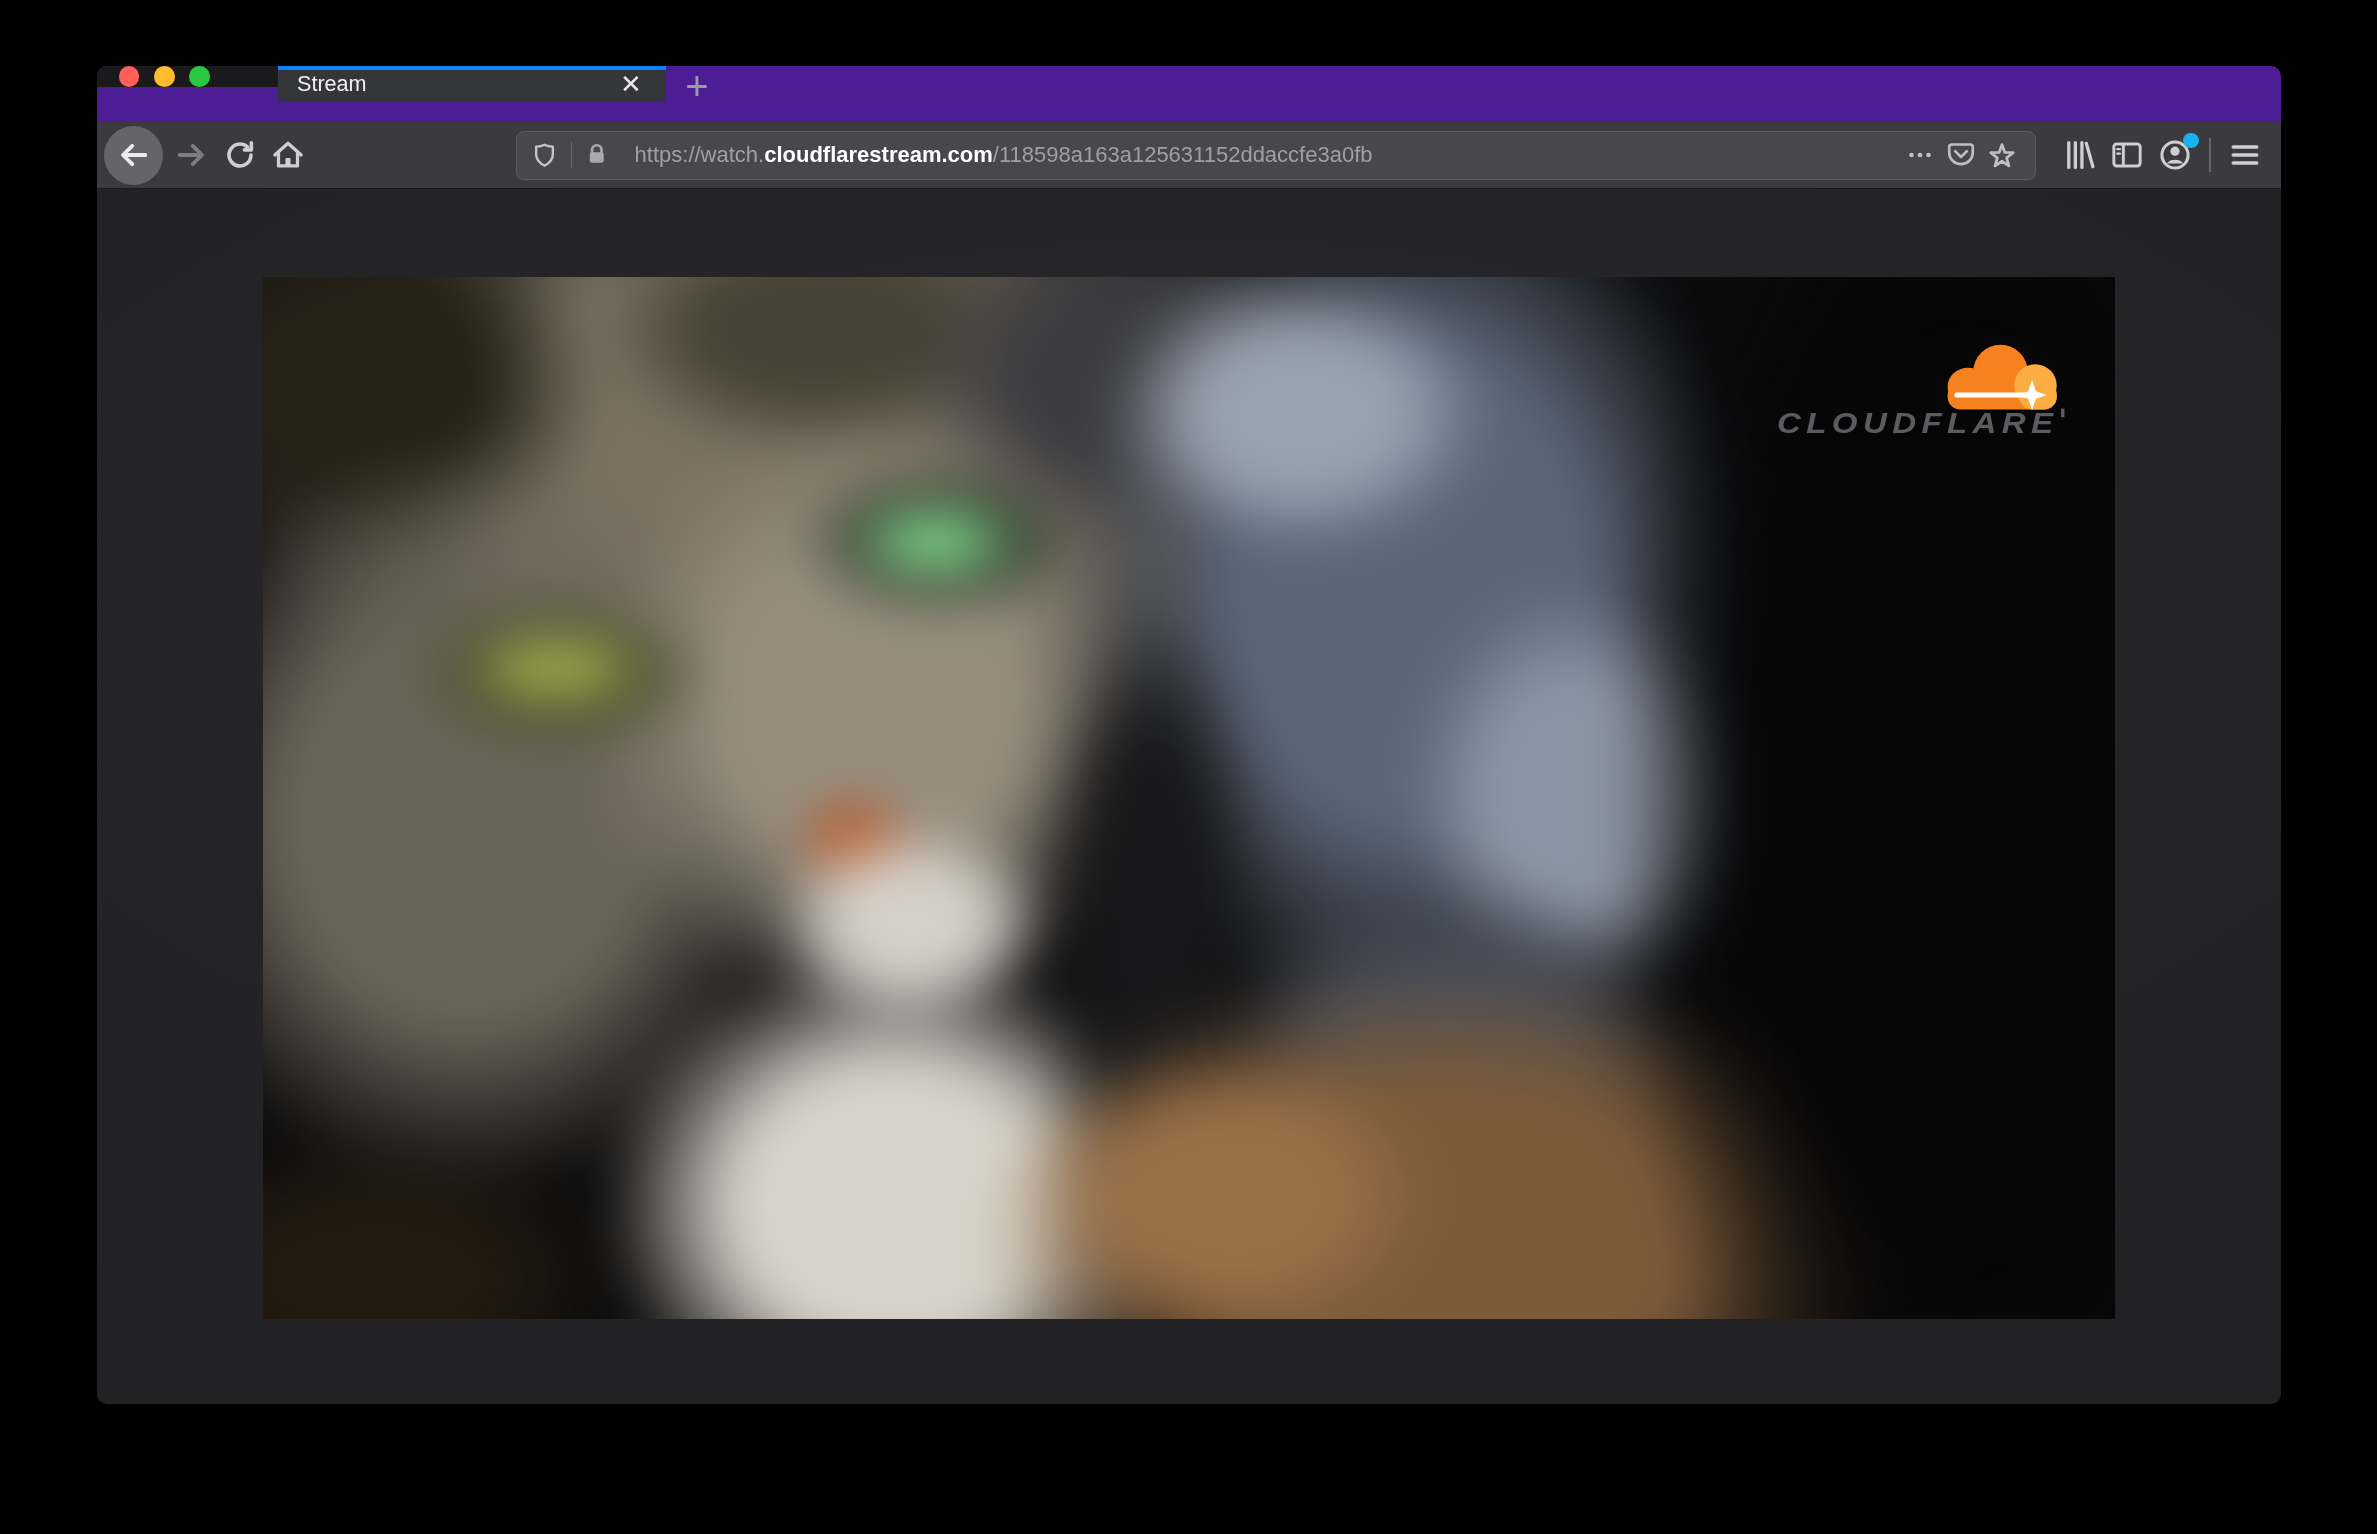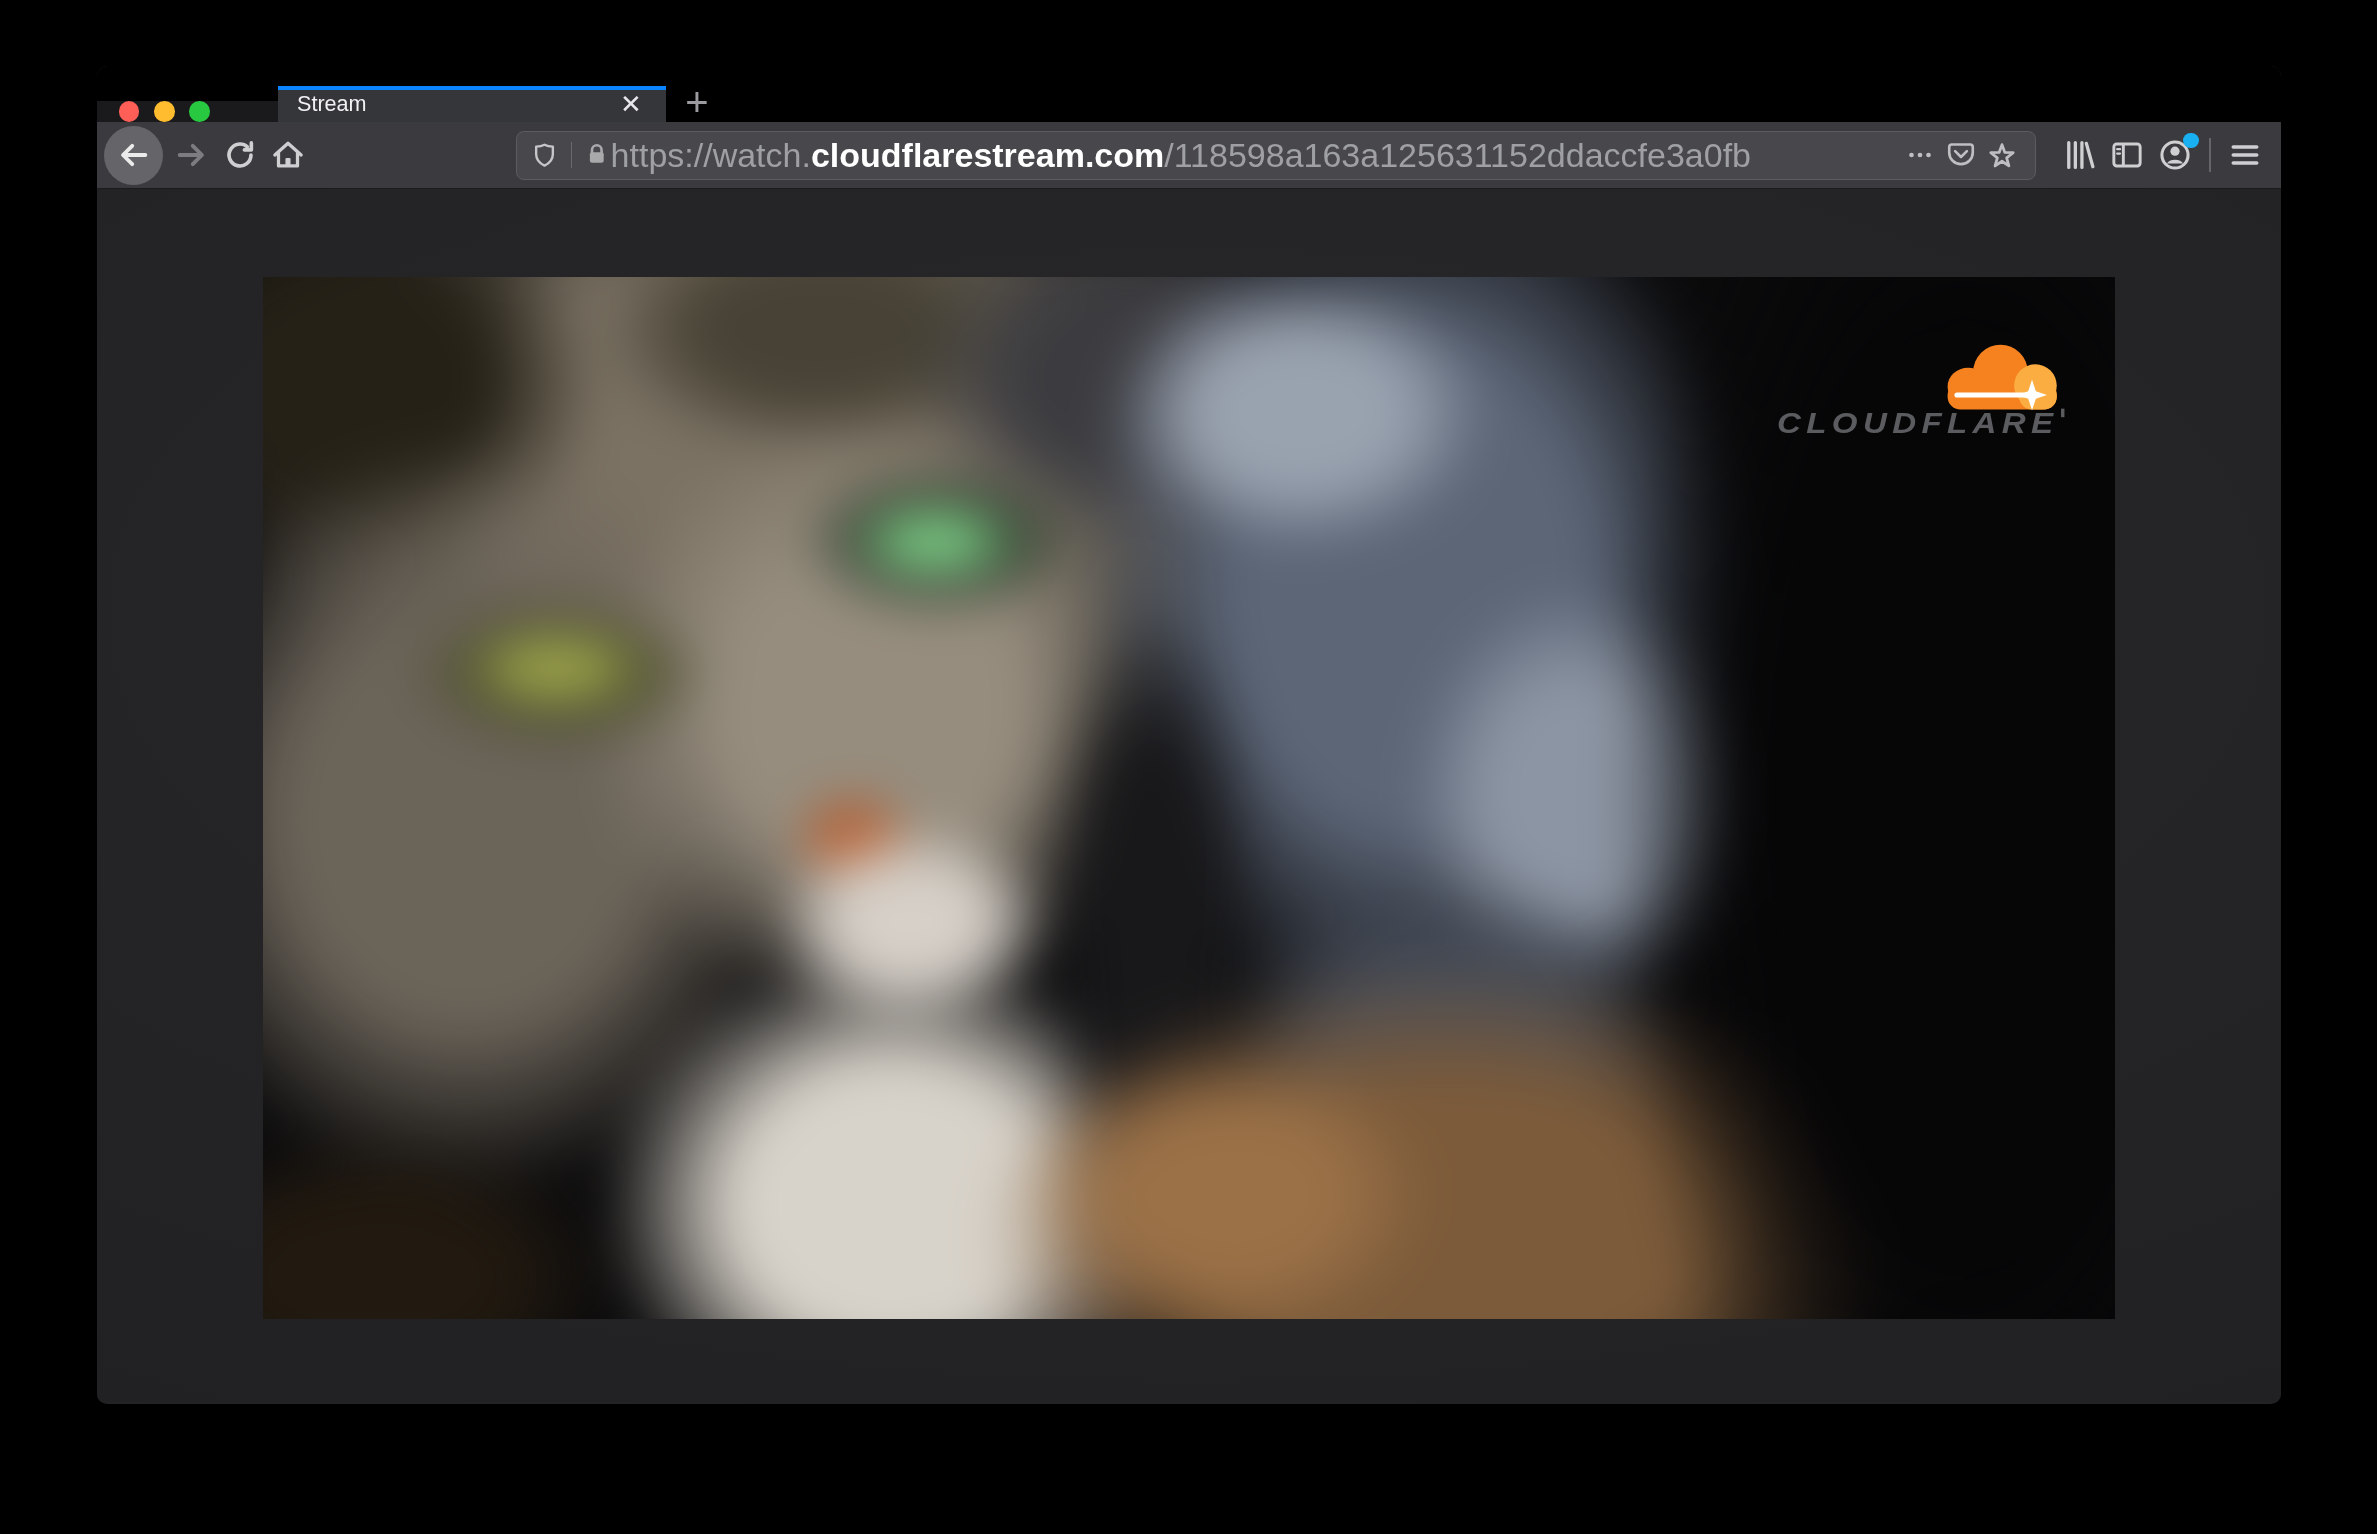--- a/index.html
+++ b/index.html
@@ -3,21 +3,21 @@
 <meta charset="utf-8">
 <style>
   html,body{margin:0;padding:0;background:#000;}
   body{width:2377px;height:1534px;position:relative;overflow:hidden;
        font-family:"Liberation Sans", sans-serif;
        --accent:#0a84ff; --notif:#19b0f2;}
   .window{position:absolute;left:97px;top:66px;width:2184px;height:1338px;
           border-radius:10.3px;overflow:hidden;background:#232326;
           box-shadow:0 31px 78px rgba(0,0,0,.85);}
   
-  .tabbar{height:56px;background:#000000;display:flex;align-items:flex-end;}
+  .tabbar{height:56px;background:#4c1d95;display:flex;align-items:flex-start;}
   .traffic{width:181px;background:#1a1a1c;display:flex;align-items:center;gap:14.7px;
            padding-left:21.6px;box-sizing:border-box;flex:none;}
   .dot{width:20.7px;height:20.7px;border-radius:50%;flex:none;}
   .tab{width:388px;flex:none;background:#35363a;position:relative;display:flex;
        align-items:center;padding:0 19px;box-sizing:border-box;}
   .tab::before{content:"";position:absolute;left:0;right:0;top:0;height:4.3px;
                background:var(--accent);}
   .tab-title{color:#f1f1f2;font-size:21.6px;}
   .tab-close{margin-left:auto;color:#e8e8ea;font-size:26px;line-height:1;
              padding:5.2px;cursor:default;}
@@ -31,21 +31,21 @@
             justify-content:center;color:#cfcfd1;border-radius:5.2px;}
   .icon-btn svg{display:block;}
   .back-btn{width:59px;height:59px;border-radius:50%;background:#656569;
             color:#ebebec;margin-right:5.2px;}
   .disabled{color:#7d7d81;}
   .urlbar{flex:none;width:1520px;height:49px;margin-left:auto;margin-right:19px;
           background:#48484c;border:0.9px solid #5c5c60;border-radius:7.8px;
           display:flex;align-items:center;padding:0 12px;box-sizing:border-box;}
   .urlbar .sep{width:0.9px;height:26px;background:#6a6a6e;margin:0 11.2px;flex:none;}
   .url-ico{color:#c6c6c8;flex:none;display:flex;align-items:center;}
-  .url-text{margin-left:0;font-size:34px;color:#9fa0a3;white-space:nowrap;
+  .url-text{margin-left:24px;font-size:22px;color:#9fa0a3;white-space:nowrap;
             overflow:hidden;flex:1;}
   .url-domain{color:#ffffff;font-weight:700;}
   .small-btn{width:41px;height:41px;flex:none;display:flex;align-items:center;
              justify-content:center;color:#bfbfc2;}
   .tool-sep{width:1.7px;height:34px;background:#66666a;margin:0 10.3px;flex:none;}
   .account-wrap{position:relative;}
   .notif-dot{position:absolute;top:1.7px;right:0px;width:15.5px;height:15.5px;
              border-radius:50%;background:var(--notif);}
   
   .content{position:relative;height:1213px;

